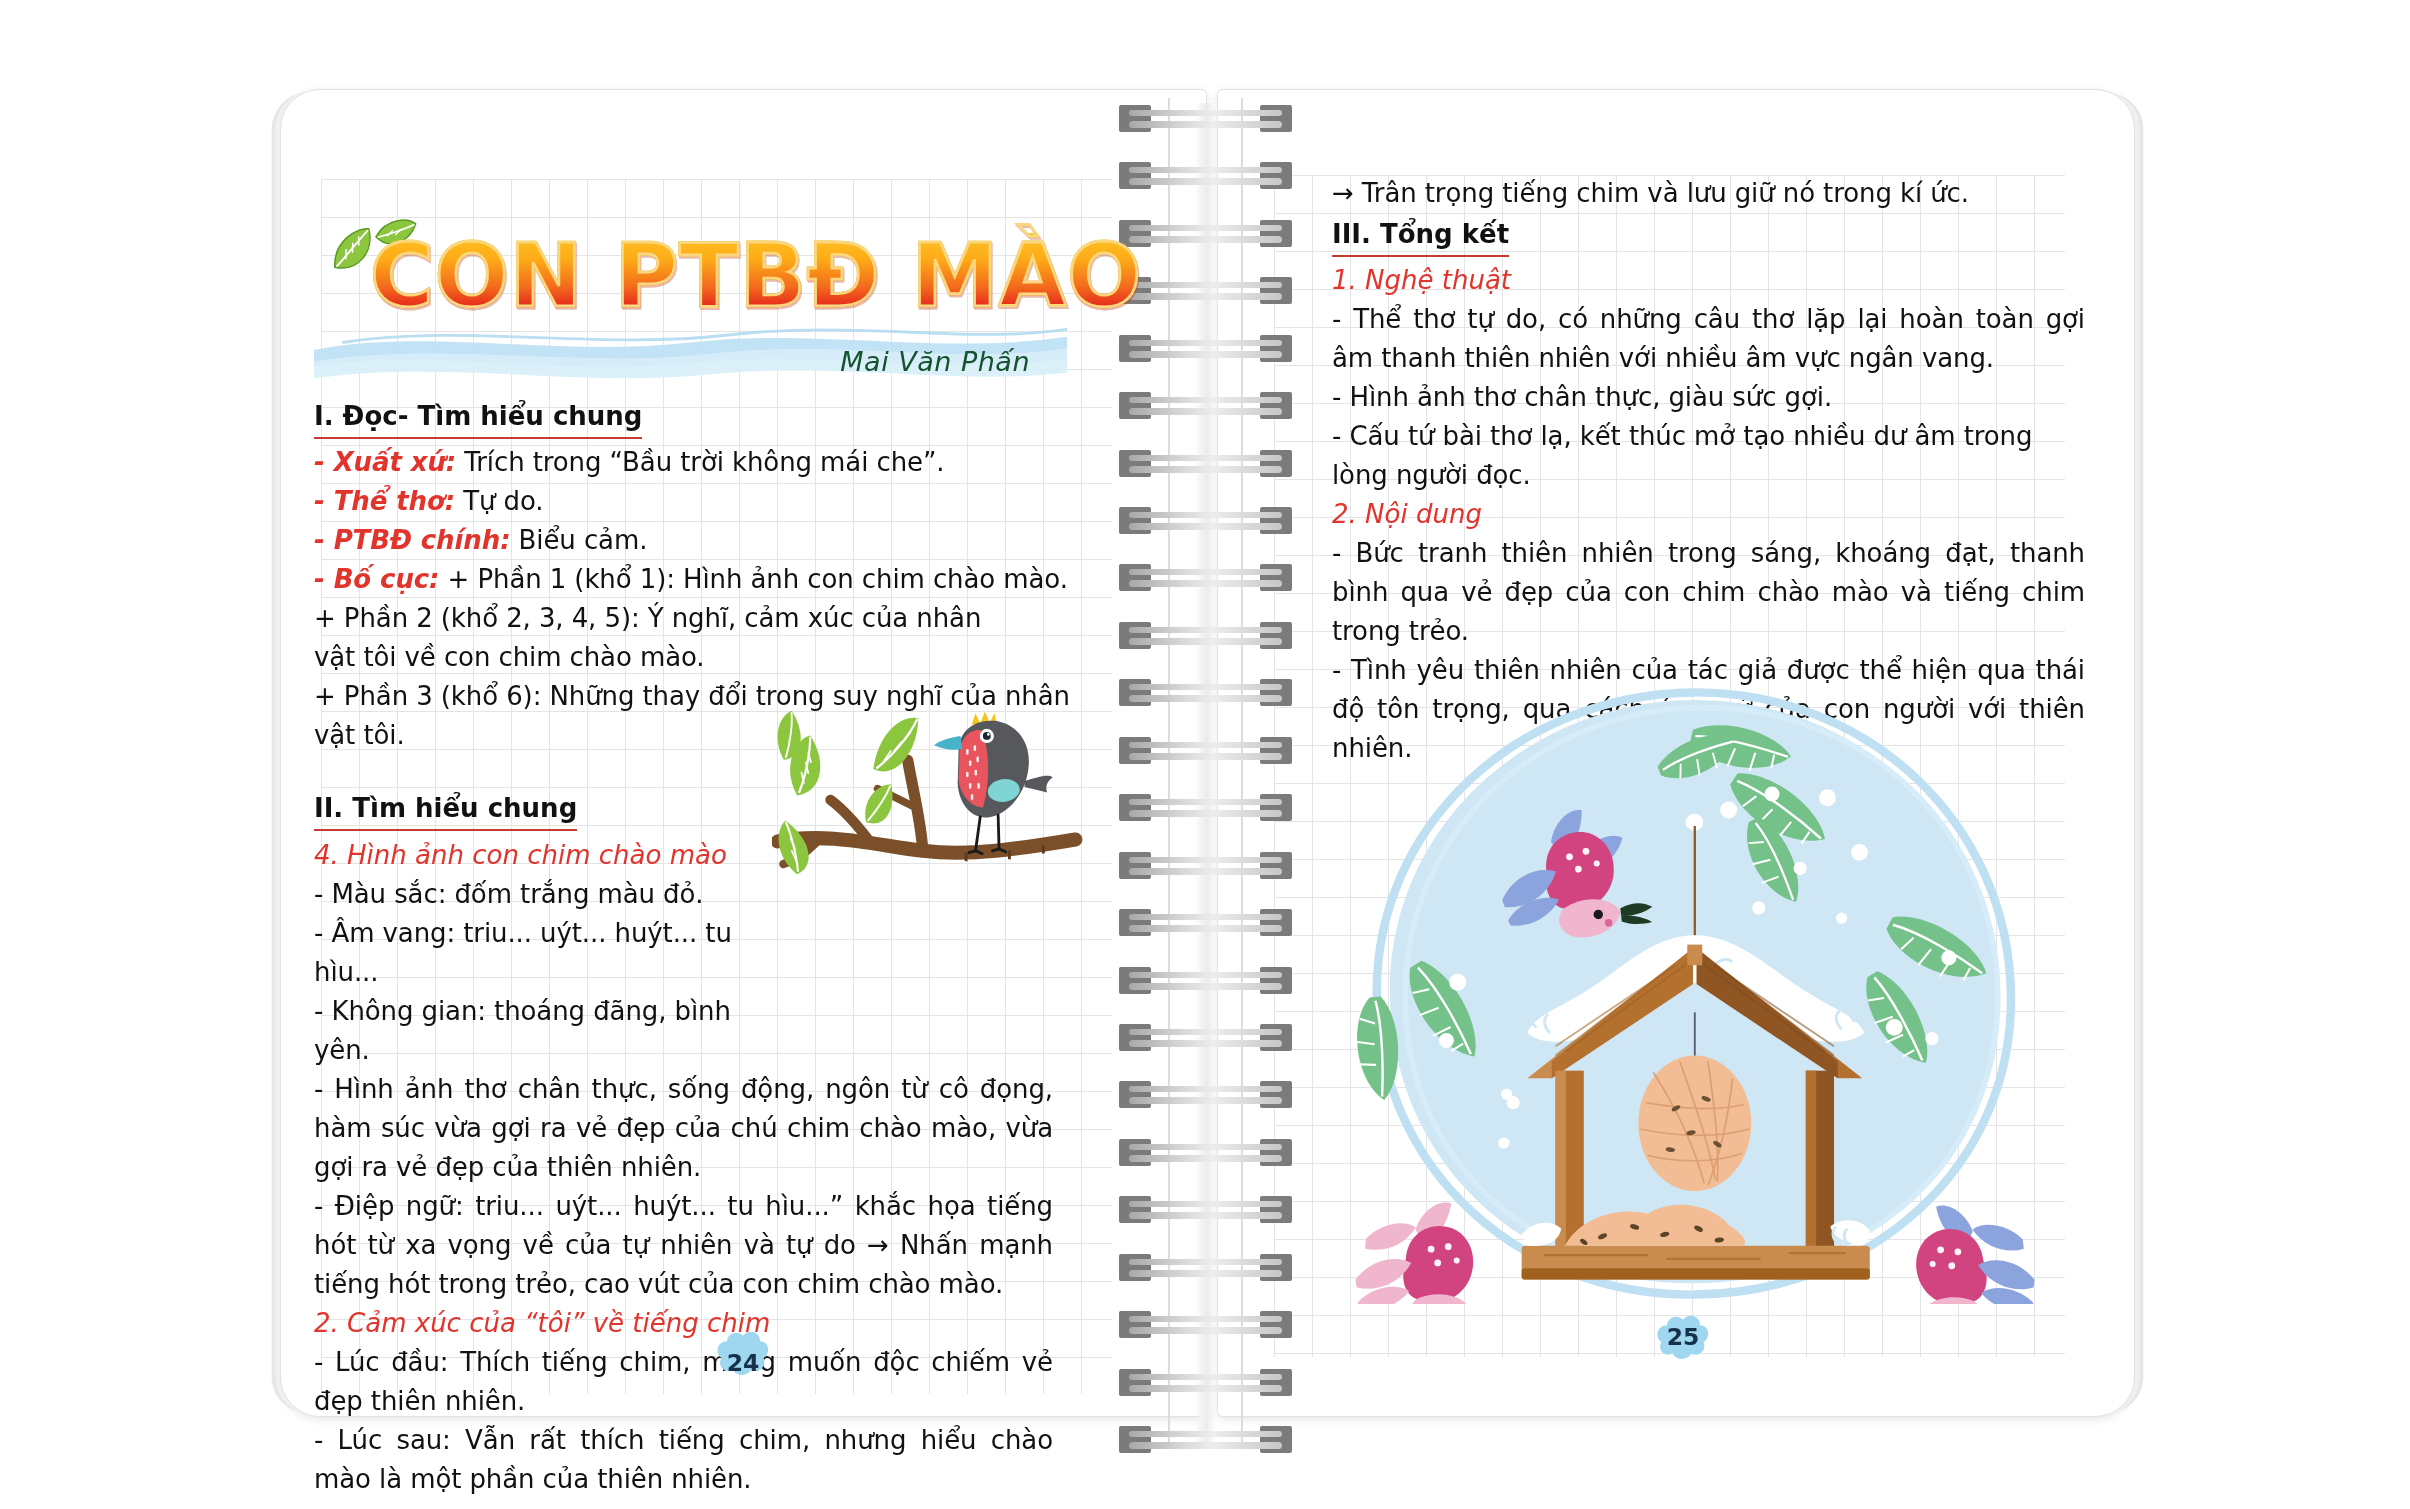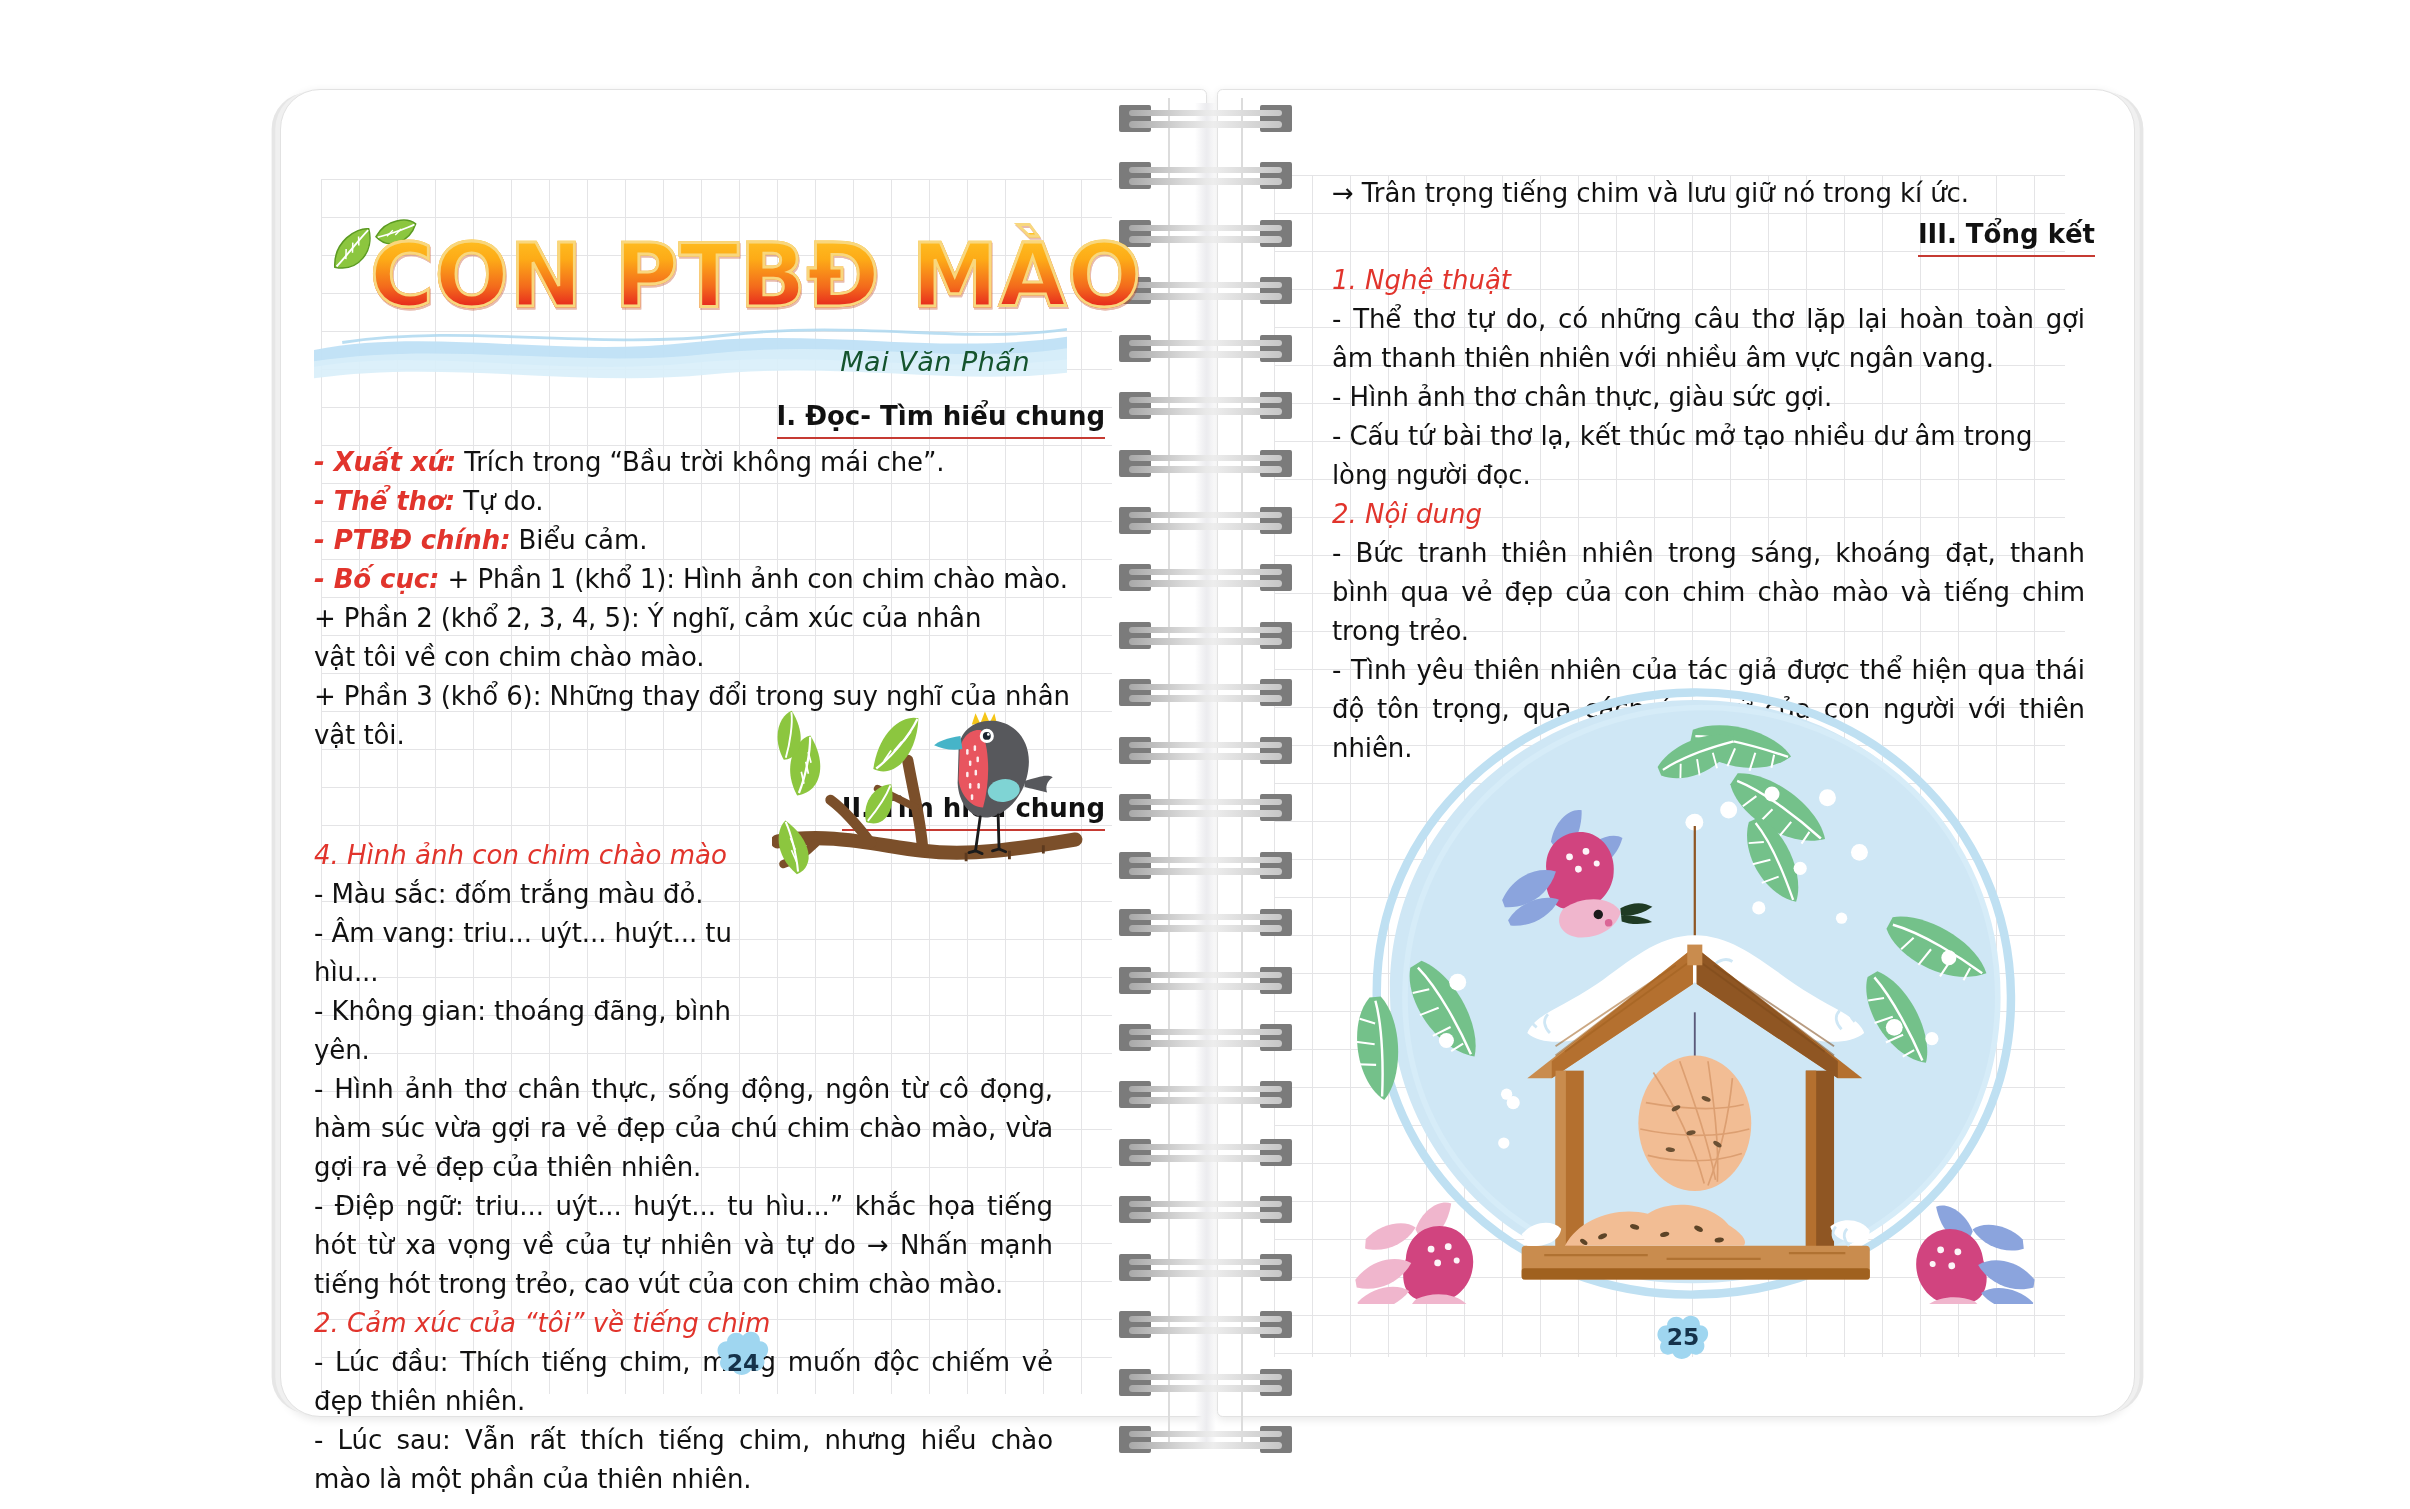--- a/index.html
+++ b/index.html
@@ -164,21 +164,21 @@
   .hd {
     font-size: 26px;
     font-weight: bold;
     color: #111111;
     display: inline-block;
     border-bottom: 2.8px solid #c63a32;
     padding-bottom: 2.8px;
     margin: 0;
     line-height: 36px;
   }
-  .hd-wrap { margin: 2.8px 0 4.7px 0; text-align: right; }
+  .hd-wrap { margin: 2.8px 0 4.7px 0; }
   .red {
     color: #e1342c;
     font-style: italic;
     font-weight: bold;
   }
   .red-sub {
     font-size: 26px;
     color: #e1342c;
     font-style: italic;
     font-weight: normal;

